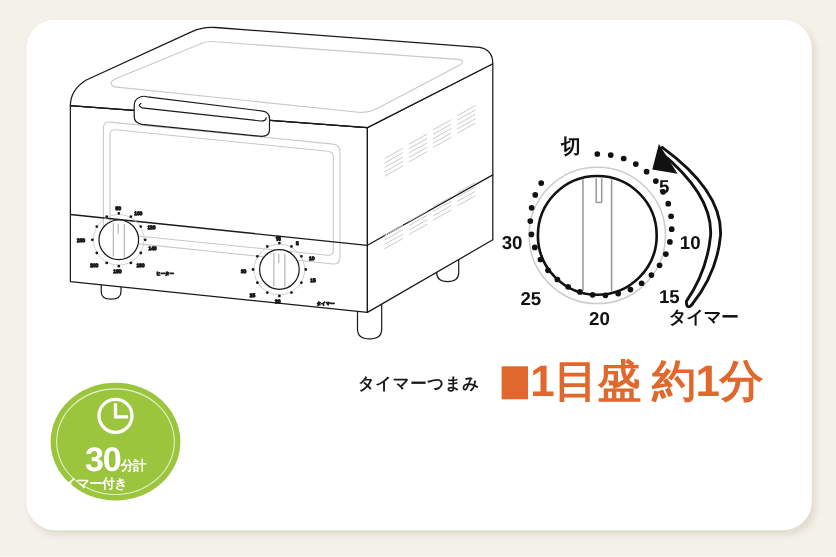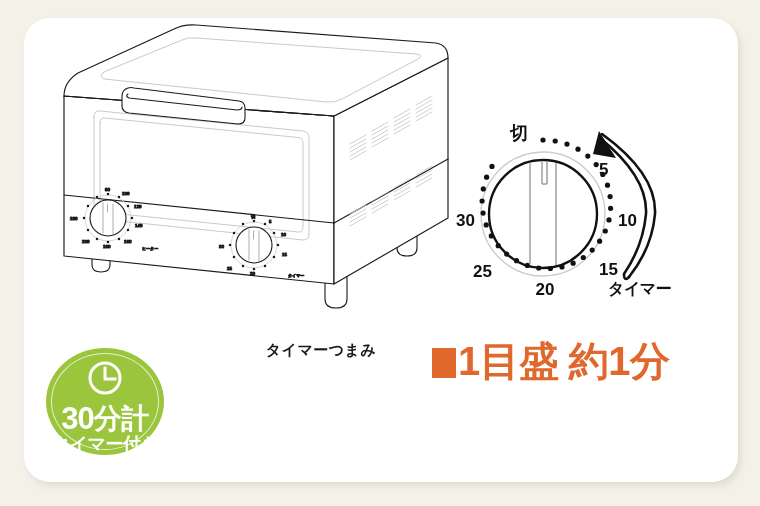--- a/index.html
+++ b/index.html
@@ -88,73 +88,71 @@
     color: #ffffff;
     white-space: nowrap;
   }
   .badge-num {
     font-size: 31px;
     font-weight: bold;
     letter-spacing: -1px;
     vertical-align: -1px;
   }
   .badge-unit {
-    font-size: 28px;
+    font-size: 12px;
     font-weight: bold;
     letter-spacing: -0.5px;
     margin-top: 32px;
   }
   .badge-line2 {
     position: absolute;
     left: 0;
     right: 0;
     top: 84px;
-    text-align: center;
     color: #ffffff;
-    font-size: 18px;
+    font-size: 12px;
     font-weight: bold;
     letter-spacing: -0.6px;
     white-space: nowrap;
   }
 
   
   .caption {
     position: absolute;
     left: 206px;
     top: 340px;
     width: 230px;
-    text-align: center;
+    text-align: right;
     color: #1a1a1a;
   }
   .caption-title {
     font-size: 15px;
     font-weight: bold;
     letter-spacing: 0.5px;
     line-height: 1.3;
   }
   .caption-sub {
     font-size: 13.5px;
     font-weight: bold;
     letter-spacing: -0.3px;
     line-height: 1.45;
     margin-top: 2px;
   }
 
   
   .headline {
     position: absolute;
-    left: 432px;
+    left: 456px;
     top: 327px;
     color: #e0682c;
     font-size: 40px;
     font-weight: bold;
     letter-spacing: -0.5px;
     white-space: nowrap;
     line-height: 1;
-    margin-top: 14px;
   }
   .headline .sq {
     display: inline-block;
     width: 24px;
     height: 30px;
     background: #e0682c;
     vertical-align: -3px;
     margin-right: 2px;
   }
   .headline .gap { display: inline-block; width: 10px; }

